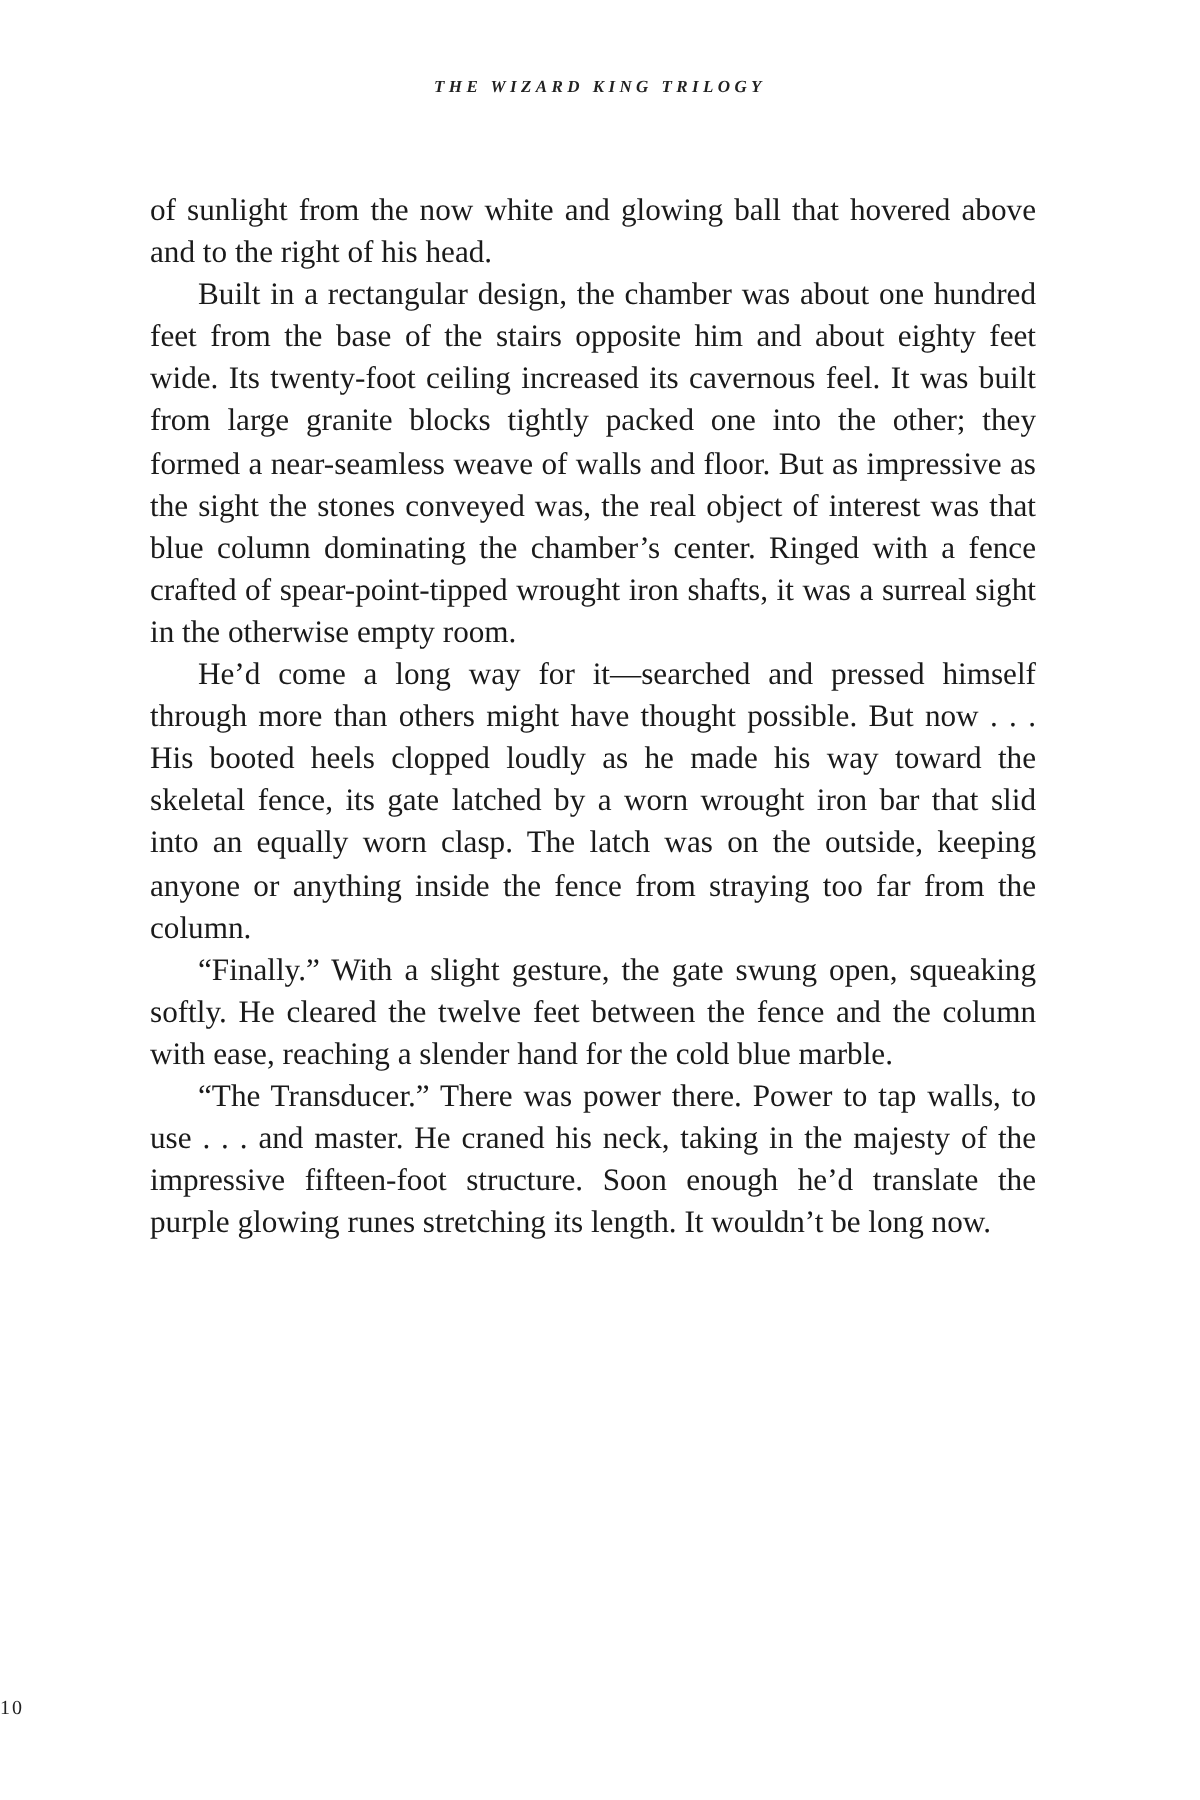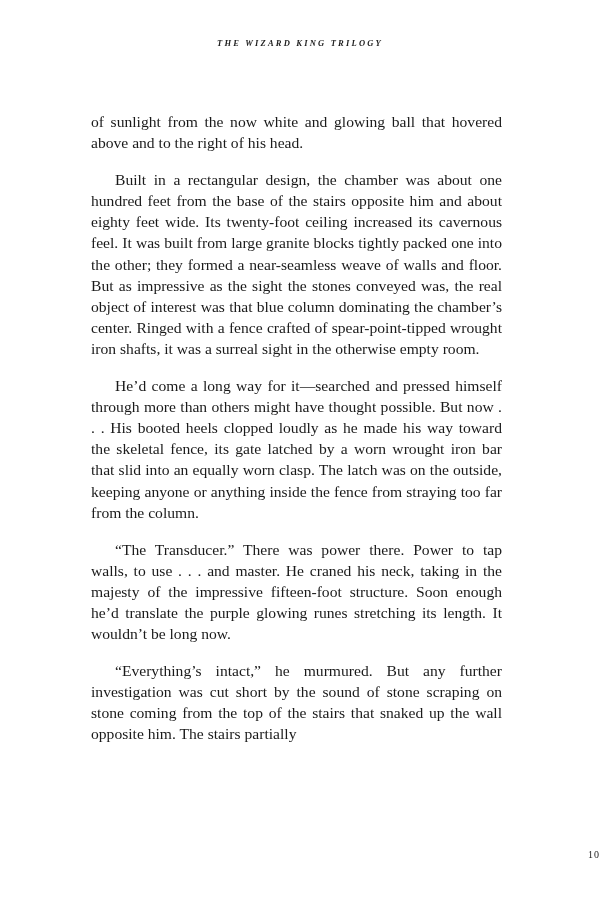--- a/index.html
+++ b/index.html
@@ -33,43 +33,43 @@
       top: 95px;
       left: 75px;
       width: 443px;
       font-size: 15.6px;
       line-height: 21.1px;
       text-align: justify;
       text-align-last: left;
       hyphens: manual;
     }
     .text-block p {
-      margin: 16px;
+      margin: 0;
       text-indent: 24px;
     }
     .text-block p.continuation {
       text-indent: 0;
     }
     .folio {
       position: absolute;
       top: 849px;
       left: 0;
       width: 600px;
-      text-align: right;
+      text-align: left;
       font-size: 10px;
       letter-spacing: 1px;
       color: #222;
     }
   </style>
 </head>
 <body>
 
 <div class="running-head">The Wizard King Trilogy</div>
 
 <div class="text-block">
   <p class="continuation">of sunlight from the now white and glowing ball that hovered above and to the right of his head.</p>
   <p>Built in a rectangular design, the chamber was about one hundred feet from the base of the stairs opposite him and about eighty feet wide. Its twenty-foot ceiling increased its cavernous feel. It was built from large granite blocks tightly packed one into the other; they formed a near-seamless weave of walls and floor. But as impressive as the sight the stones conveyed was, the real object of interest was that blue column dominating the chamber’s center. Ringed with a fence crafted of spear-point-tipped wrought iron shafts, it was a surreal sight in the otherwise empty room.</p>
   <p>He’d come a long way for it—searched and pressed himself through more than others might have thought possible. But now . . . His booted heels clopped loudly as he made his way toward the skeletal fence, its gate latched by a worn wrought iron bar that slid into an equally worn clasp. The latch was on the outside, keeping anyone or anything inside the fence from straying too far from the column.</p>
+  <p>“Finally.” With a slight gesture, the gate swung open, squeaking softly. He cleared the twelve feet between the fence and the column with ease, reaching a slender hand for the cold blue marble.</p>
   <p>“The Transducer.” There was power there. Power to tap walls, to use . . . and master. He craned his neck, taking in the majesty of the impressive fifteen-foot structure. Soon enough he’d translate the purple glowing runes stretching its length. It wouldn’t be long now.</p>
-  <p>“Everything’s intact,” he murmured. But any further investigation was cut short by the sound of stone scraping on stone coming from the top of the stairs that snaked up the wall opposite him. The stairs partially</p>
 </div>
 
 <div class="folio">10</div>
 
 </body></html>

